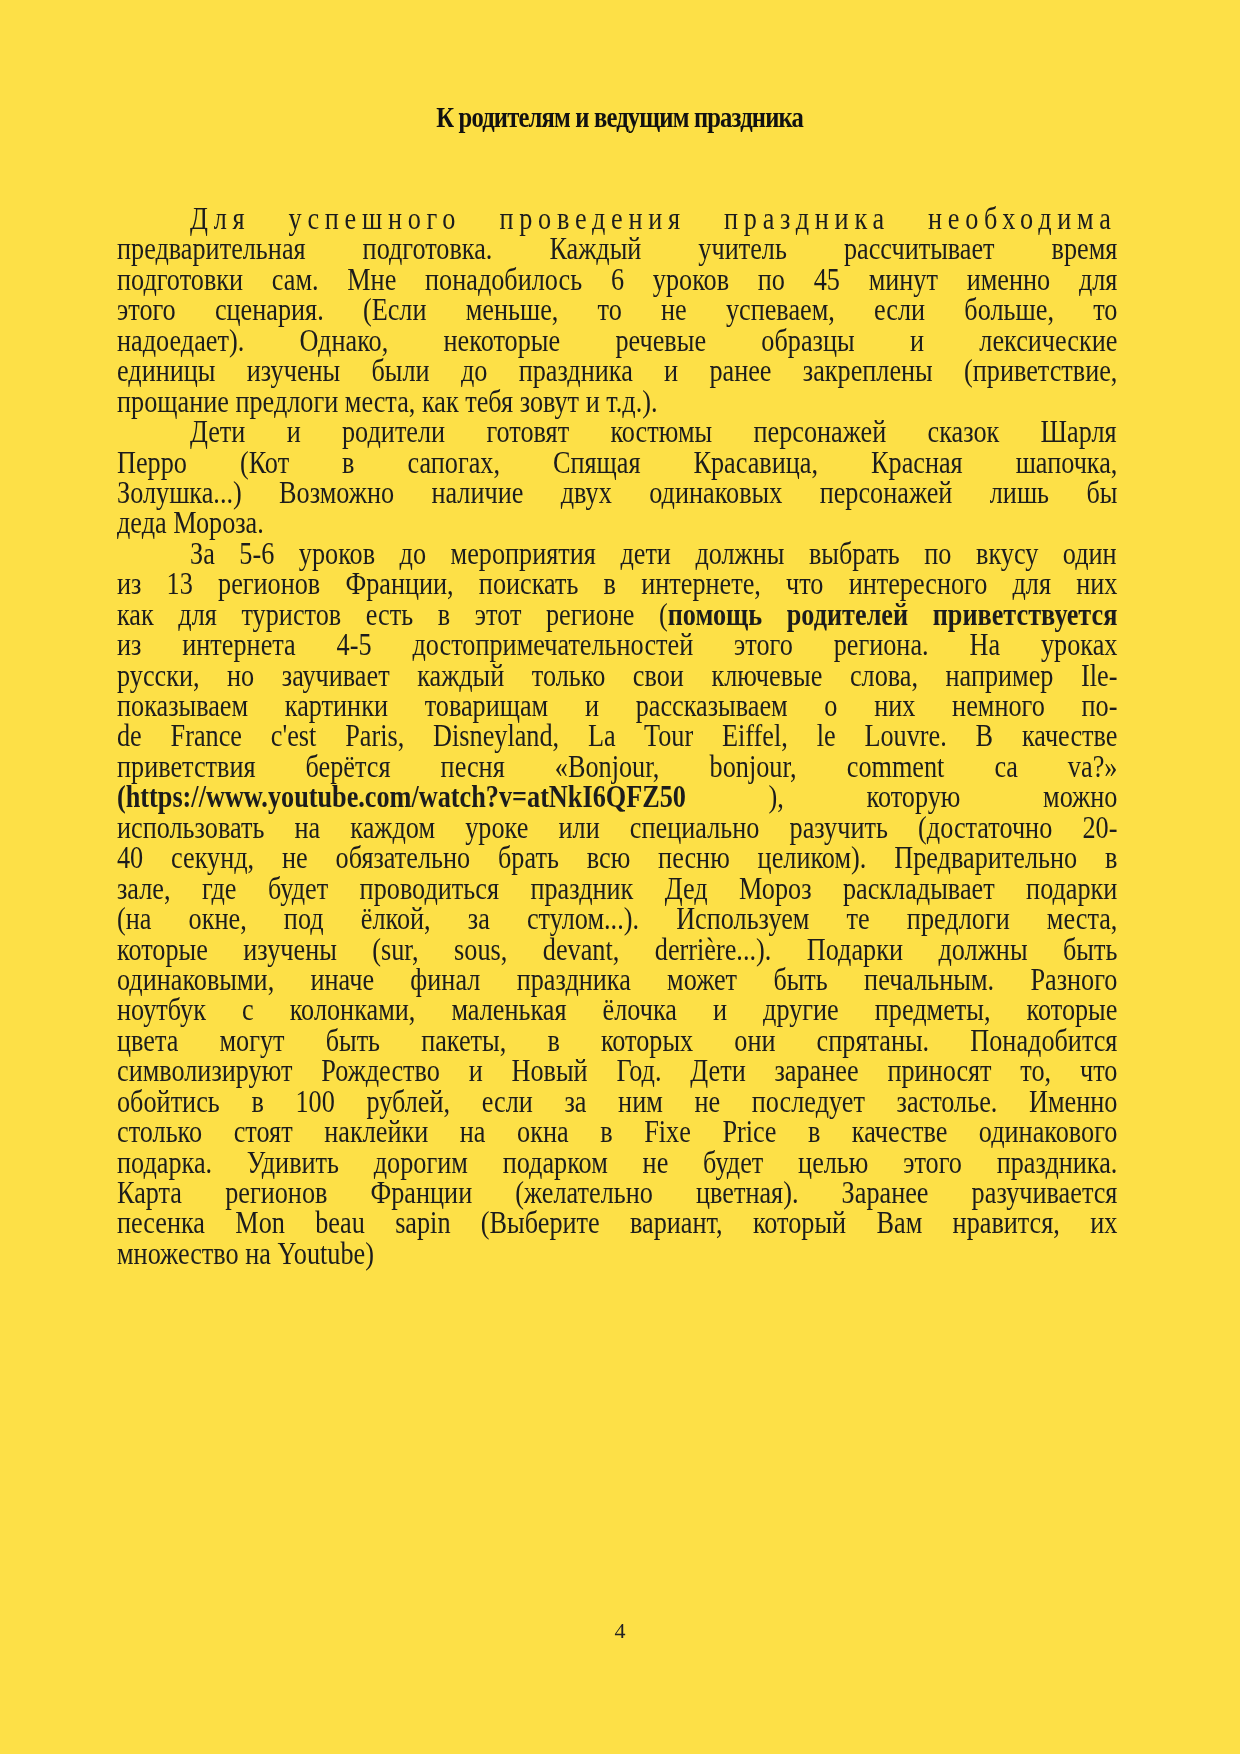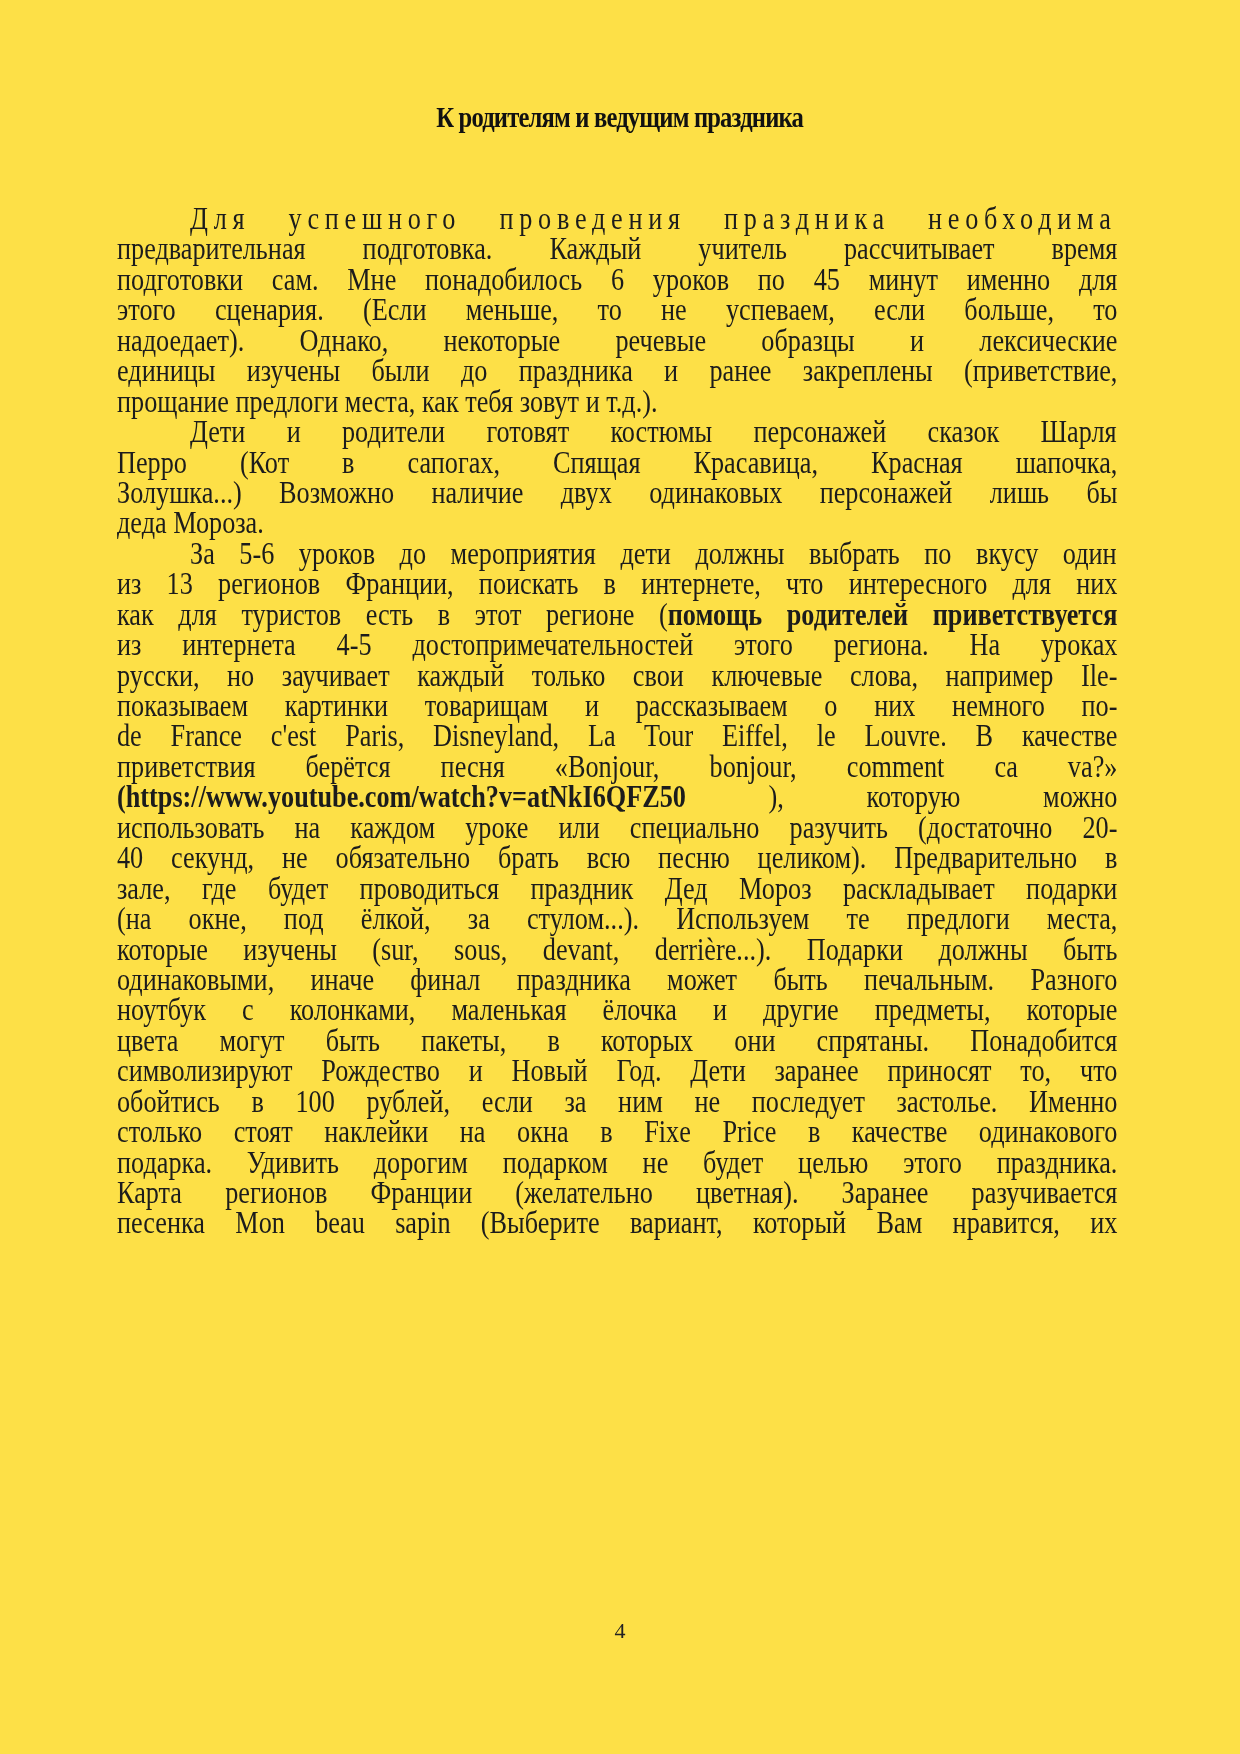--- a/index.html
+++ b/index.html
@@ -142,17 +142,20 @@
         </div>
       <div class="line">
           <span class="inner">подарка. Удивить дорогим подарком не будет целью этого праздника.</span>
         </div>
       <div class="line">
           <span class="inner">Карта регионов Франции (желательно цветная). Заранее разучивается</span>
         </div>
       <div class="line">
           <span class="inner">песенка Mon beau sapin (Выберите вариант, который Вам нравится, их</span>
         </div>
+      <div class="line last">
+          <span class="inner">множество на Youtube)</span>
+        </div>
     </div>
   </div>
 
   <div class="pagenum">4</div>
 </div>
 
 </body></html>

